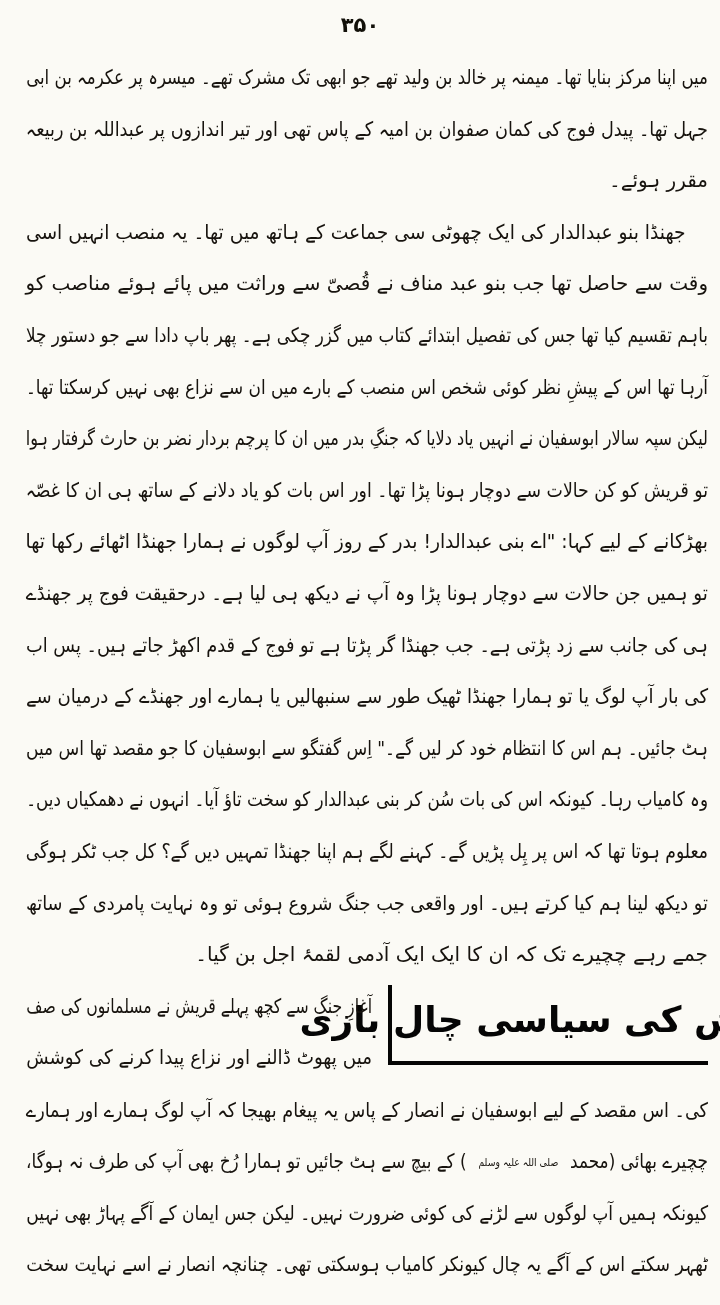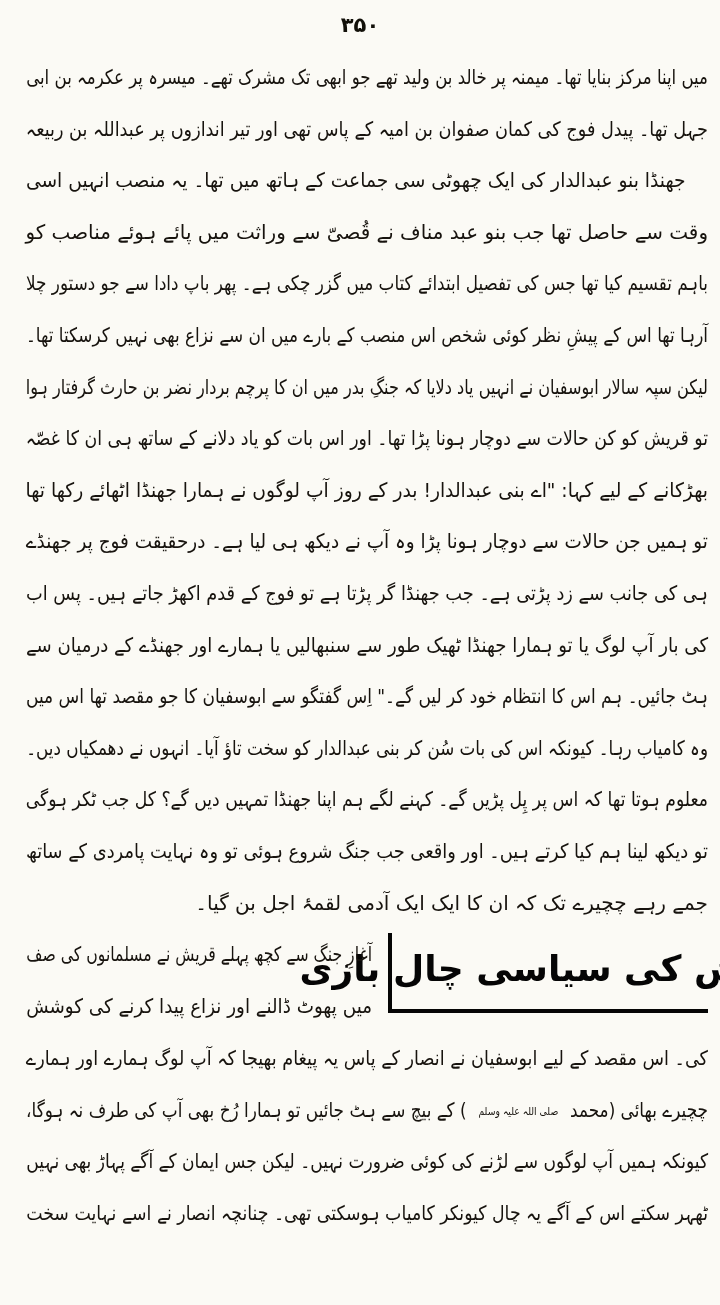--- a/index.html
+++ b/index.html
@@ -41,20 +41,21 @@
 </style>
 </head>
 <body>
 
 <div class="page">
   <div class="pageno">۳۵۰</div>
   <div class="textcol">
 
     <div class="line" style="transform-origin: right center; transform: scaleX(0.829684);">میں اپنا مرکز بنایا تھا۔ میمنہ پر خالد بن ولید تھے جو ابھی تک مشرک تھے۔ میسرہ پر عکرمہ بن ابی</div>
     <div class="line" style="transform-origin: right center; transform: scaleX(0.88342);">جہل تھا۔ پیدل فوج کی کمان صفوان بن امیہ کے پاس تھی اور تیر اندازوں پر عبداللہ بن ربیعہ</div>
+    <div class="line short">مقرر ہوئے۔</div>
 
     <div class="line indent" style="transform-origin: right center; transform: scaleX(0.932969);">جھنڈا بنو عبدالدار کی ایک چھوٹی سی جماعت کے ہاتھ میں تھا۔ یہ منصب انہیں اسی</div>
     <div class="line" style="transform-origin: right center; transform: scaleX(0.99562);">وقت سے حاصل تھا جب بنو عبد مناف نے قُصیّ سے وراثت میں پائے ہوئے مناصب کو</div>
     <div class="line" style="transform-origin: right center; transform: scaleX(0.839901);">باہم تقسیم کیا تھا جس کی تفصیل ابتدائے کتاب میں گزر چکی ہے۔ پھر باپ دادا سے جو دستور چلا</div>
     <div class="line" style="transform-origin: right center; transform: scaleX(0.844059);">آرہا تھا اس کے پیشِ نظر کوئی شخص اس منصب کے بارے میں ان سے نزاع بھی نہیں کرسکتا تھا۔</div>
 
     <div class="line" style="transform-origin: right center; transform: scaleX(0.804245);">لیکن سپہ سالار ابوسفیان نے انہیں یاد دلایا کہ جنگِ بدر میں ان کا پرچم بردار نضر بن حارث گرفتار ہوا</div>
     <div class="line" style="transform-origin: right center; transform: scaleX(0.866582);">تو قریش کو کن حالات سے دوچار ہونا پڑا تھا۔ اور اس بات کو یاد دلانے کے ساتھ ہی ان کا غصّہ</div>
     <div class="line" style="transform-origin: right center; transform: scaleX(0.934247);">بھڑکانے کے لیے کہا: "اے بنی عبدالدار! بدر کے روز آپ لوگوں نے ہمارا جھنڈا اٹھائے رکھا تھا</div>
     <div class="line" style="transform-origin: right center; transform: scaleX(0.920378);">تو ہمیں جن حالات سے دوچار ہونا پڑا وہ آپ نے دیکھ ہی لیا ہے۔ درحقیقت فوج پر جھنڈے</div>

